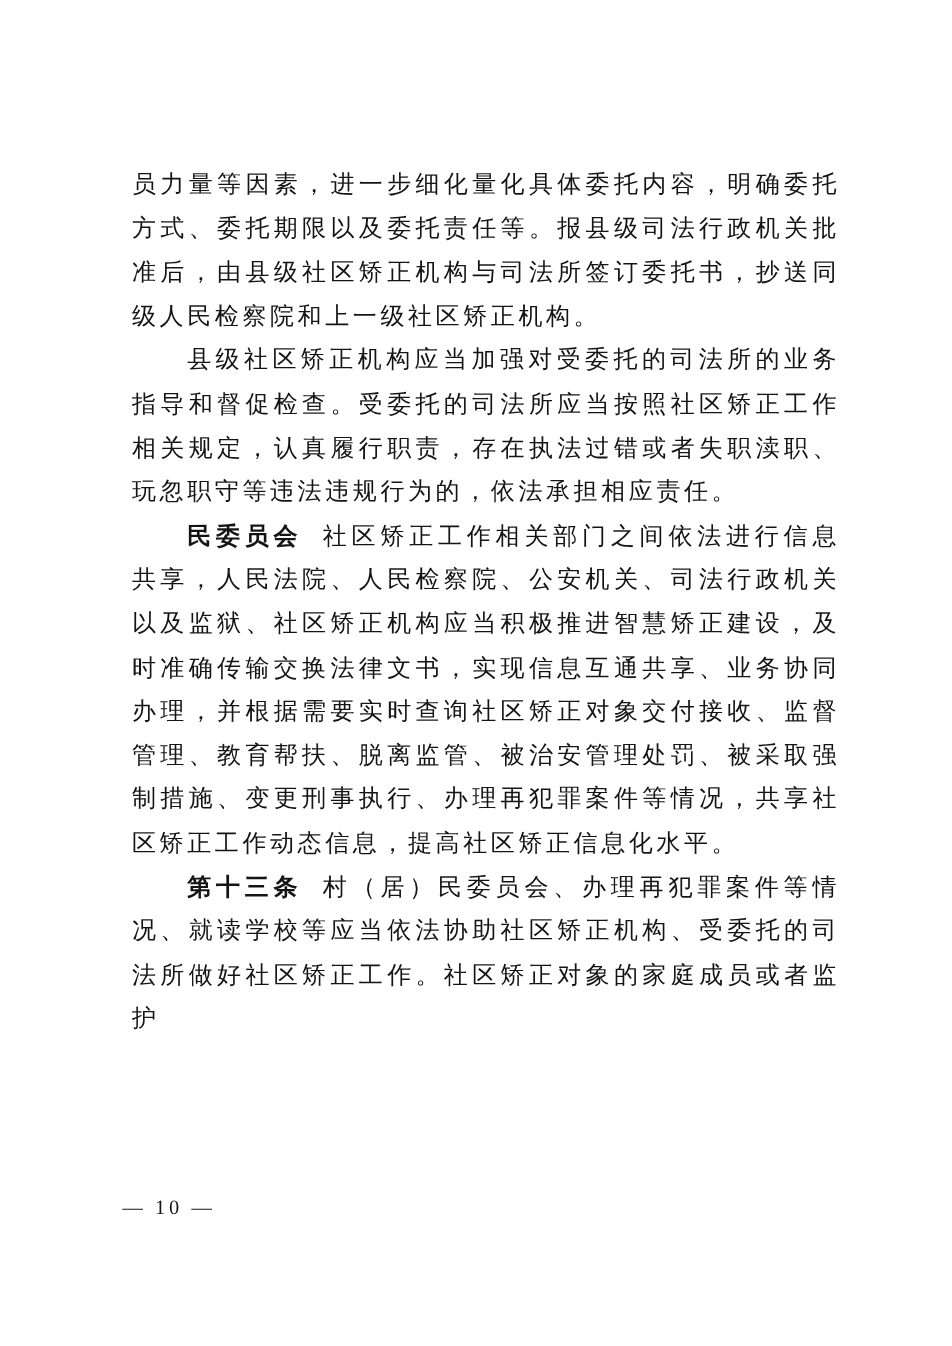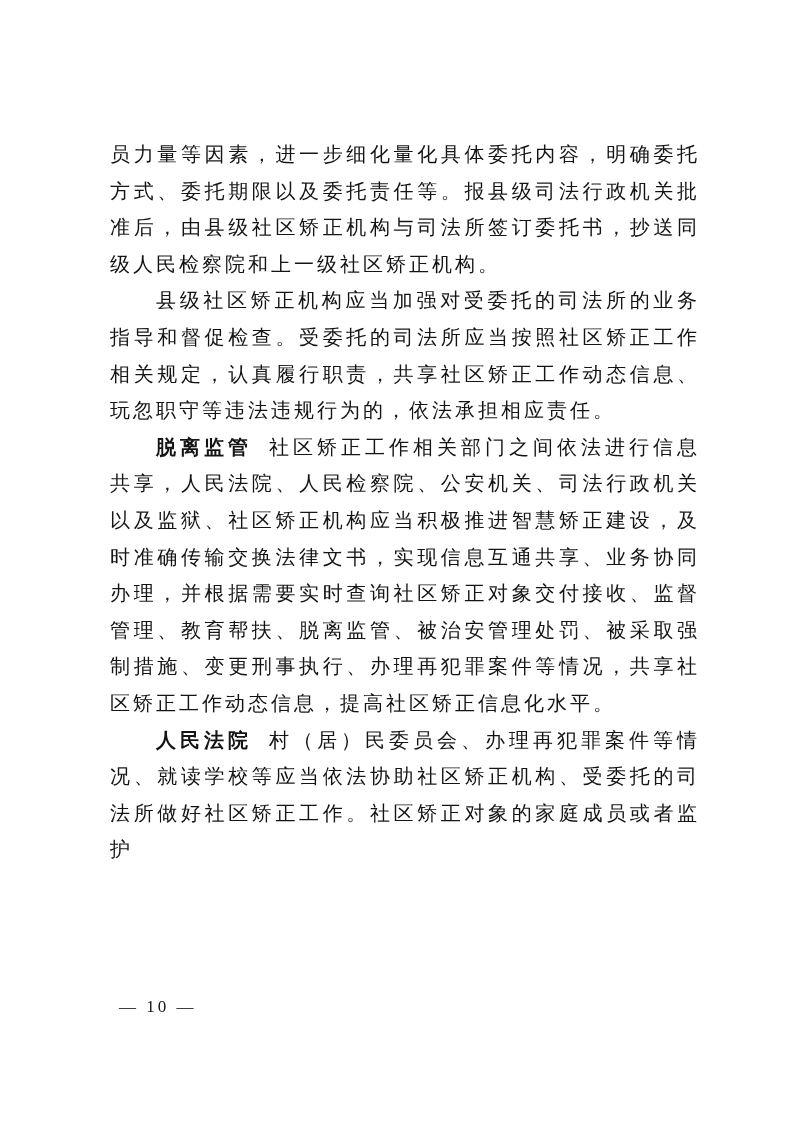--- a/index.html
+++ b/index.html
@@ -37,40 +37,40 @@
   }
   p.para.indent {
     text-indent: 46px;
   }
   .lead {
     font-weight: bold;
     margin-right: 0.85em;
   }
   .footer {
     position: absolute;
-    left: 119px;
+    left: 102px;
     top: 997px;
     font-size: 17px;
     letter-spacing: 3px;
     color: #141414;
   }
 </style>
 </head>
 <body>
 
 <div class="page">
 
   <div class="content">
 
     <p class="para"><span>员力量等因素，进一步细化量化具体委托内容，明确委托方式、委托期限以及委托责任等。报县级司法行政机关批准后，由县级社区矫正机构与司法所签订委托书，抄送同级人民检察院和上一级社区矫正机构。</span></p>
 
-    <p class="para indent"><span>县级社区矫正机构应当加强对受委托的司法所的业务指导和督促检查。受委托的司法所应当按照社区矫正工作相关规定，认真履行职责，共享社区矫正工作动态信息、玩忽职守等违法违规行为的，依法承担相应责任。</span></p>
+    <p class="para indent"><span>县级社区矫正机构应当加强对受委托的司法所的业务指导和督促检查。受委托的司法所应当按照社区矫正工作相关规定，认真履行职责，存在执法过错或者失职渎职、玩忽职守等违法违规行为的，依法承担相应责任。</span></p>
 
-    <p class="para indent"><span class="lead">脱离监管</span><span>社区矫正工作相关部门之间依法进行信息共享，人民法院、人民检察院、公安机关、司法行政机关以及监狱、社区矫正机构应当积极推进智慧矫正建设，及时准确传输交换法律文书，实现信息互通共享、业务协同办理，并根据需要实时查询社区矫正对象交付接收、监督管理、教育帮扶、脱离监管、被治安管理处罚、被采取强制措施、变更刑事执行、办理再犯罪案件等情况，共享社区矫正工作动态信息，提高社区矫正信息化水平。</span></p>
+    <p class="para indent"><span class="lead">民委员会</span><span>社区矫正工作相关部门之间依法进行信息共享，人民法院、人民检察院、公安机关、司法行政机关以及监狱、社区矫正机构应当积极推进智慧矫正建设，及时准确传输交换法律文书，实现信息互通共享、业务协同办理，并根据需要实时查询社区矫正对象交付接收、监督管理、教育帮扶、脱离监管、被治安管理处罚、被采取强制措施、变更刑事执行、办理再犯罪案件等情况，共享社区矫正工作动态信息，提高社区矫正信息化水平。</span></p>
 
 
-    <p class="para indent"><span class="lead">人民法院</span><span>村（居）民委员会、办理再犯罪案件等情况、就读学校等应当依法协助社区矫正机构、受委托的司法所做好社区矫正工作。社区矫正对象的家庭成员或者监护</span></p>
+    <p class="para indent"><span class="lead">第十三条</span><span>村（居）民委员会、办理再犯罪案件等情况、就读学校等应当依法协助社区矫正机构、受委托的司法所做好社区矫正工作。社区矫正对象的家庭成员或者监护</span></p>
 
   </div>
 
   <div class="footer">— 10 —</div>
 
 </div>
 
 </body></html>

